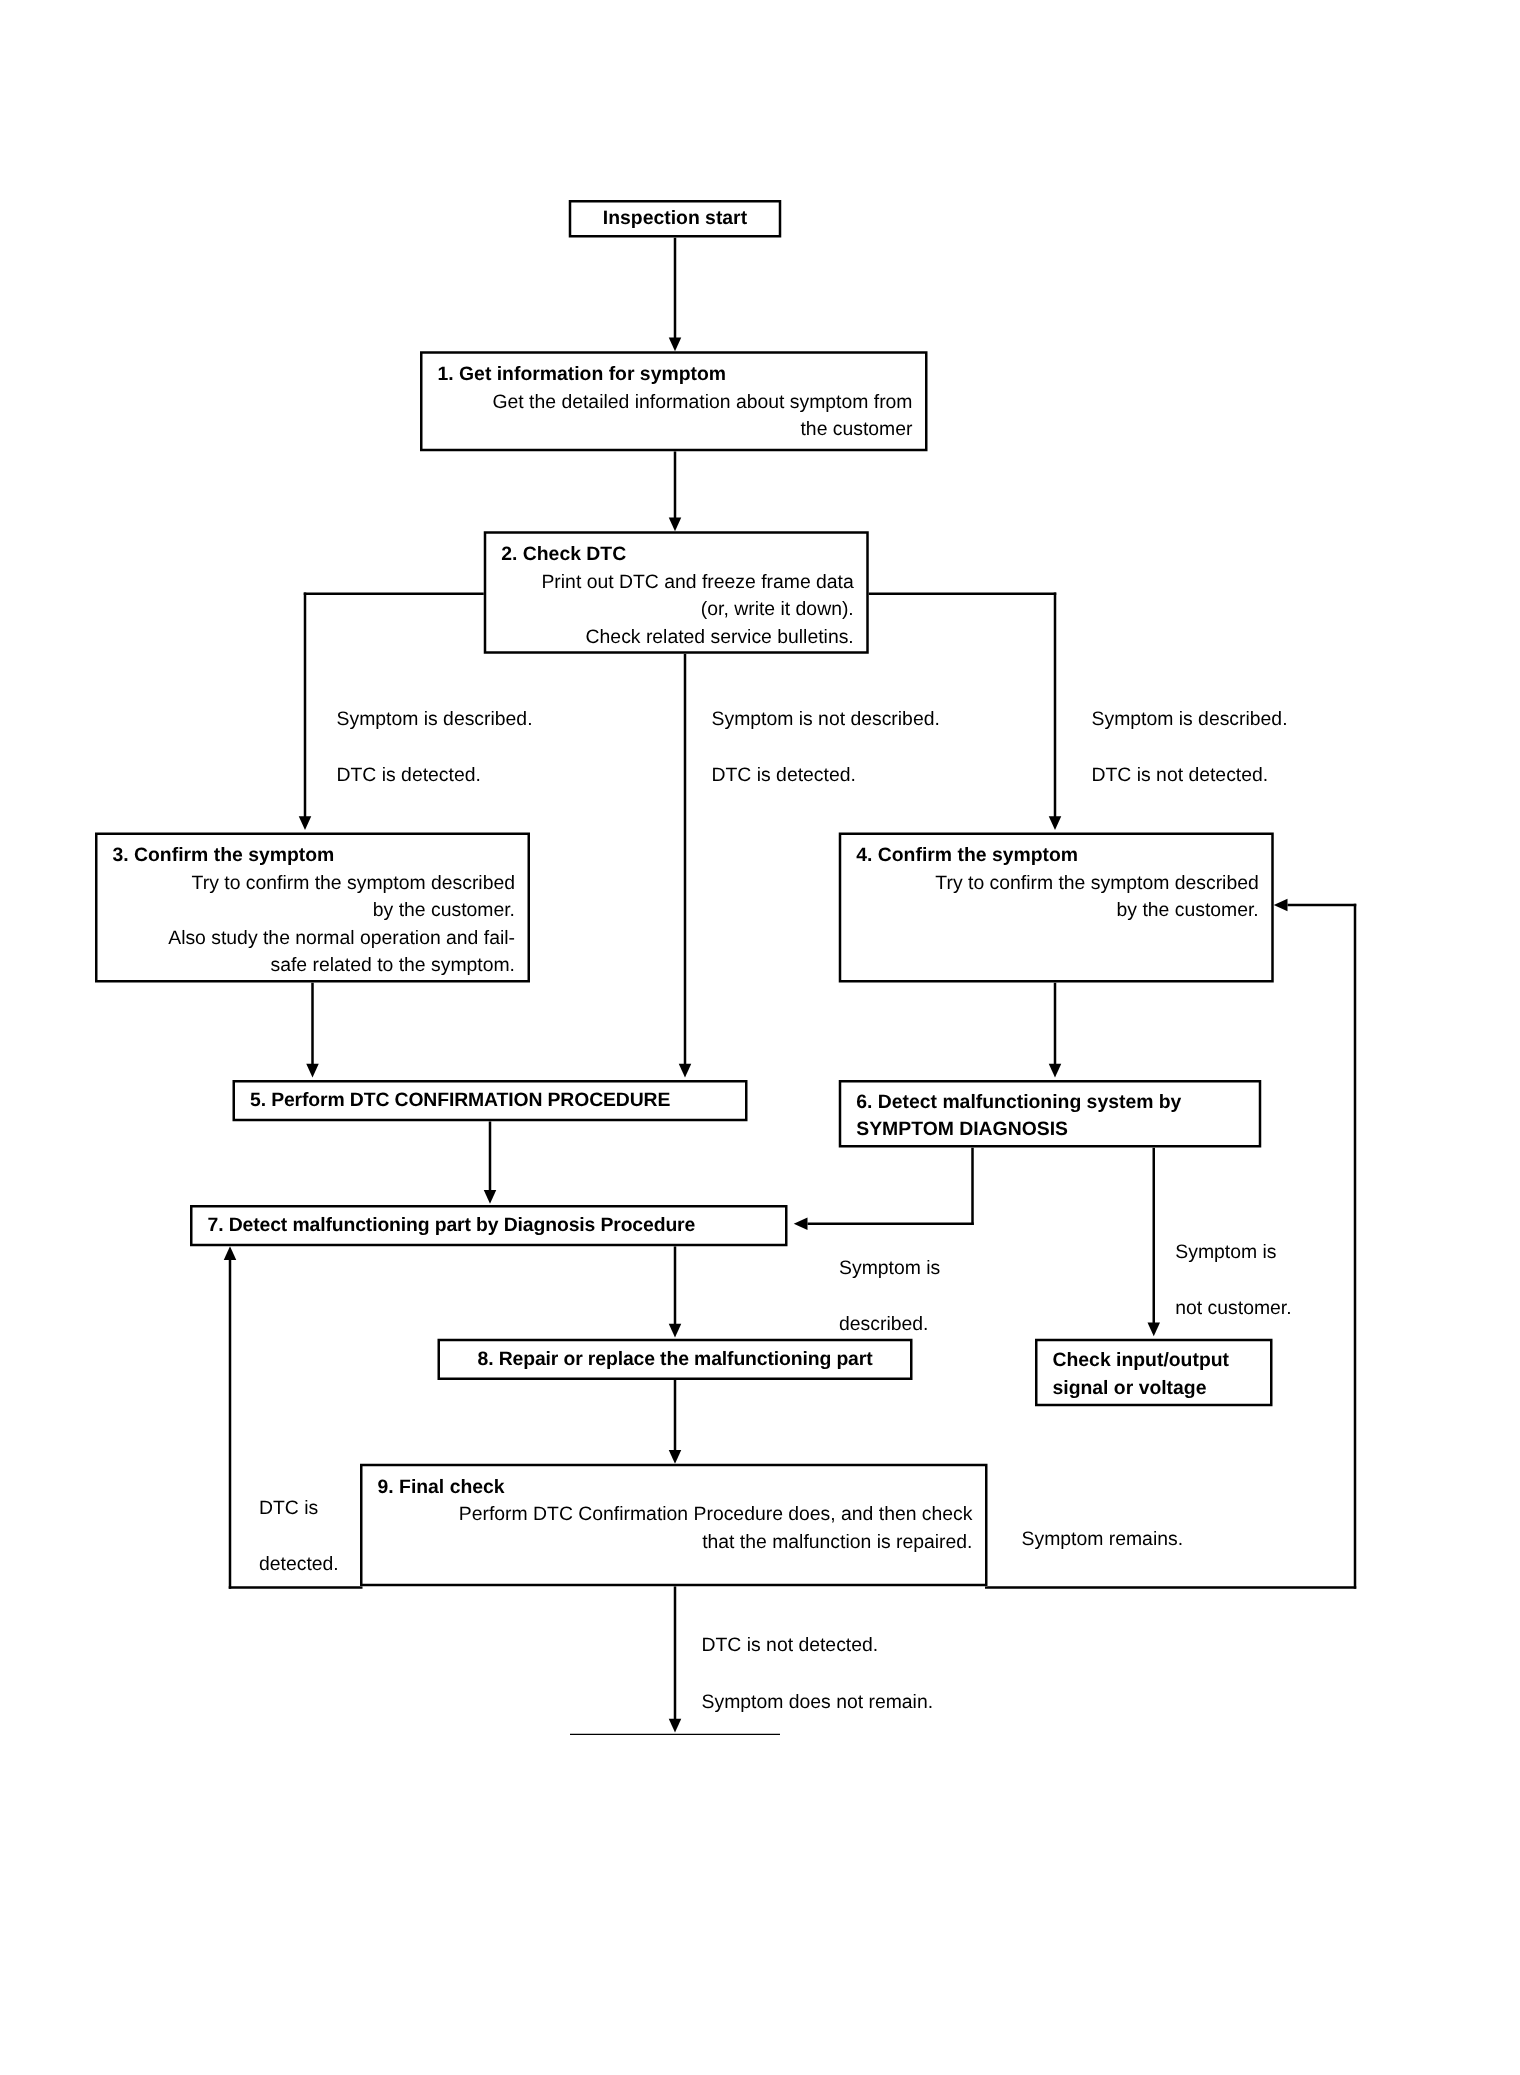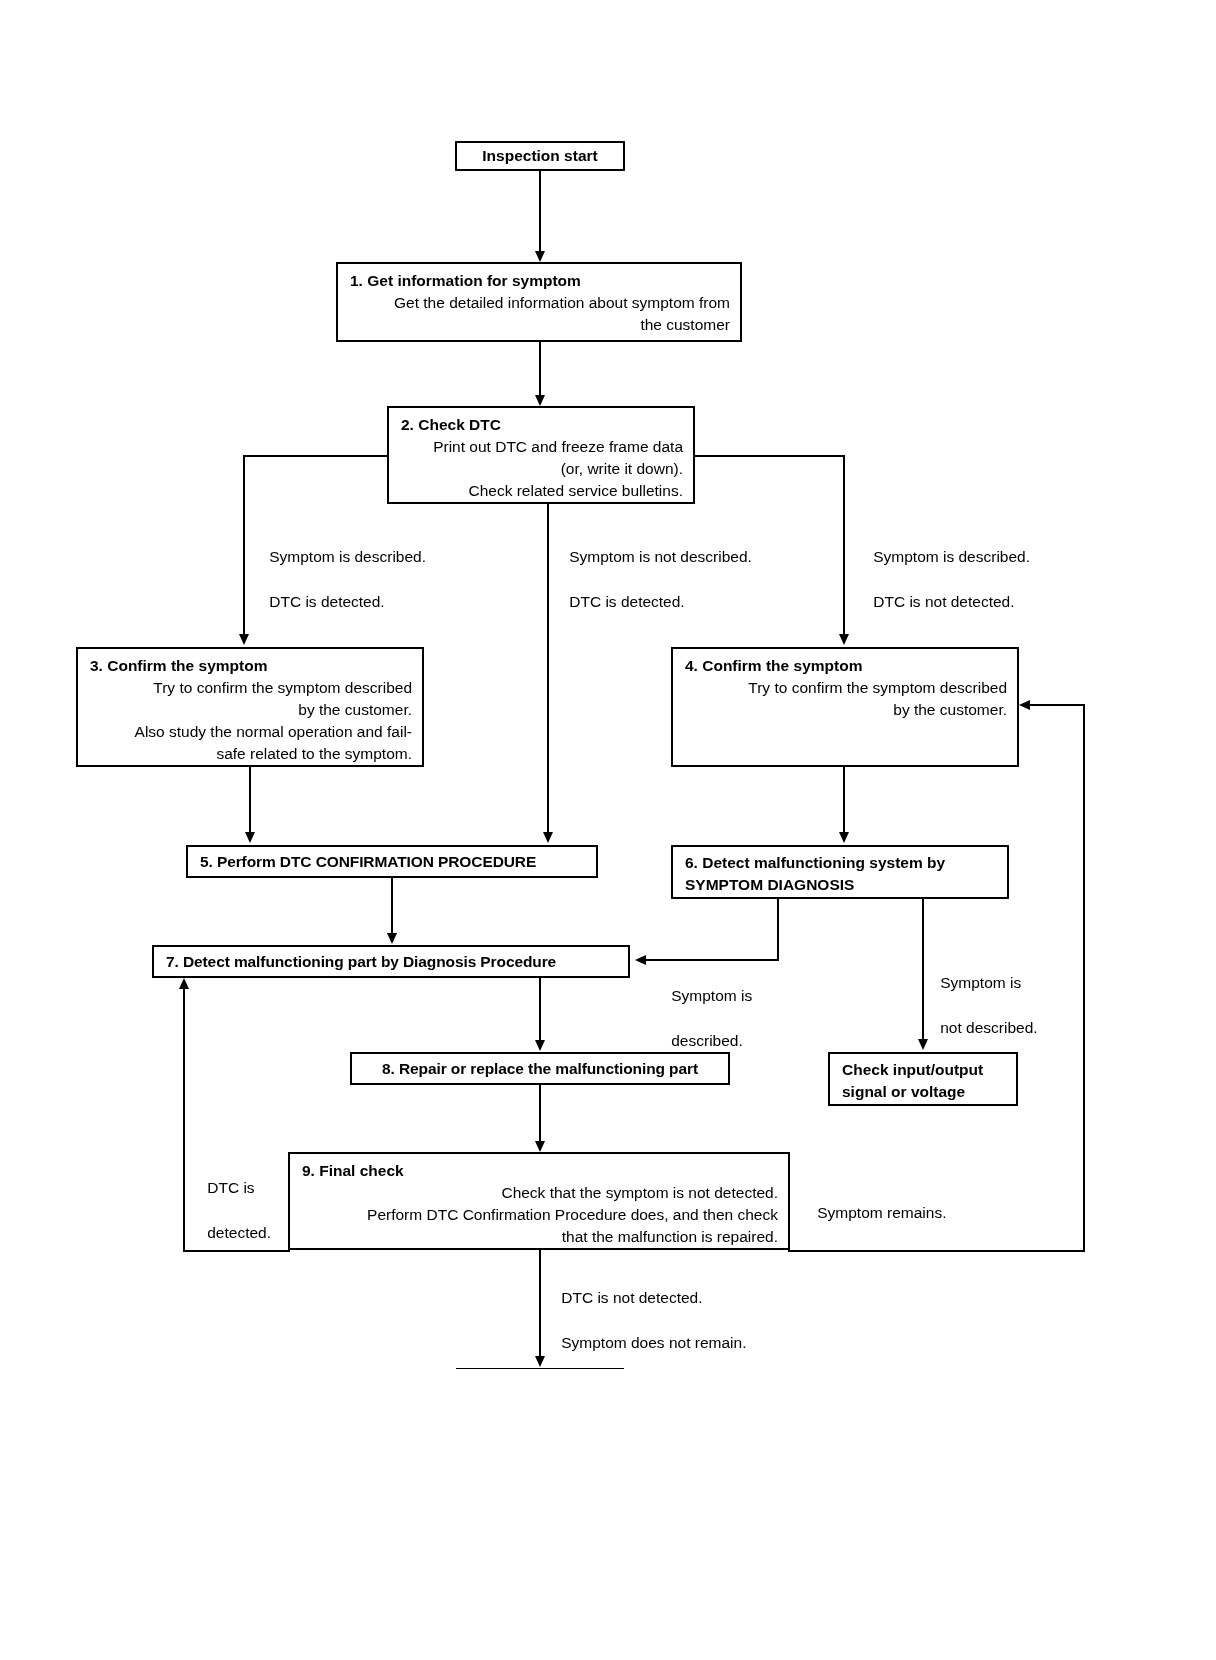--- a/index.html
+++ b/index.html
@@ -11,20 +11,21 @@
   body {
     font-family: "Liberation Sans", sans-serif;
     color: #000000;
   }
   #page {
     position: relative;
     width: 1216px;
     height: 1369px;
     background: #ffffff;
     overflow: hidden;
+    margin-top: 19px;
   }
   
   .node {
     position: absolute;
     box-sizing: border-box;
     border: 2px solid #000;
     background: #fff;
     font-size: 15.5px;
     line-height: 1.42;
     padding: 6px 10px 7px 12px;
@@ -156,21 +157,20 @@
     <span class="ttl">8. Repair or replace the malfunctioning part</span>
   </div>
 
   <div class="node" style="left:828px; top:1052px; width:190px; height:54px; padding-top:5px;">
     <span class="ttl">Check input/output</span>
     <span class="ttl">signal or voltage</span>
   </div>
 
   <div class="node" style="left:288px; top:1152px; width:502px; height:98px;">
     <span class="ttl">9. Final check</span>
-    <span class="ln">Check that the symptom is not detected.</span>
     <span class="ln">Perform DTC Confirmation Procedure does, and then check</span>
     <span class="ln">that the malfunction is repaired.</span>
   </div>
 
   <div class="node center" style="left:456px; top:1368px; width:168px; height:31px;">
     <span class="ttl">INSPECTION END</span>
   </div>
 
   <div class="lbl" style="left:252px; top:524px;">
     <span>Symptom is described.</span><br>
@@ -187,21 +187,21 @@
     <span>DTC is not detected.</span>
   </div>
 
   <div class="lbl" style="left:654px; top:963px;">
     <span>Symptom is</span><br>
     <span>described.</span>
   </div>
 
   <div class="lbl" style="left:923px; top:950px;">
     <span>Symptom is</span><br>
-    <span>not described.</span>
+    <span>not customer.</span>
   </div>
 
   <div class="lbl" style="left:190px; top:1155px;">
     <span>DTC is</span><br>
     <span>detected.</span>
   </div>
 
   <div class="lbl" style="left:800px; top:1180px;">
     <span>Symptom remains.</span>
   </div>

